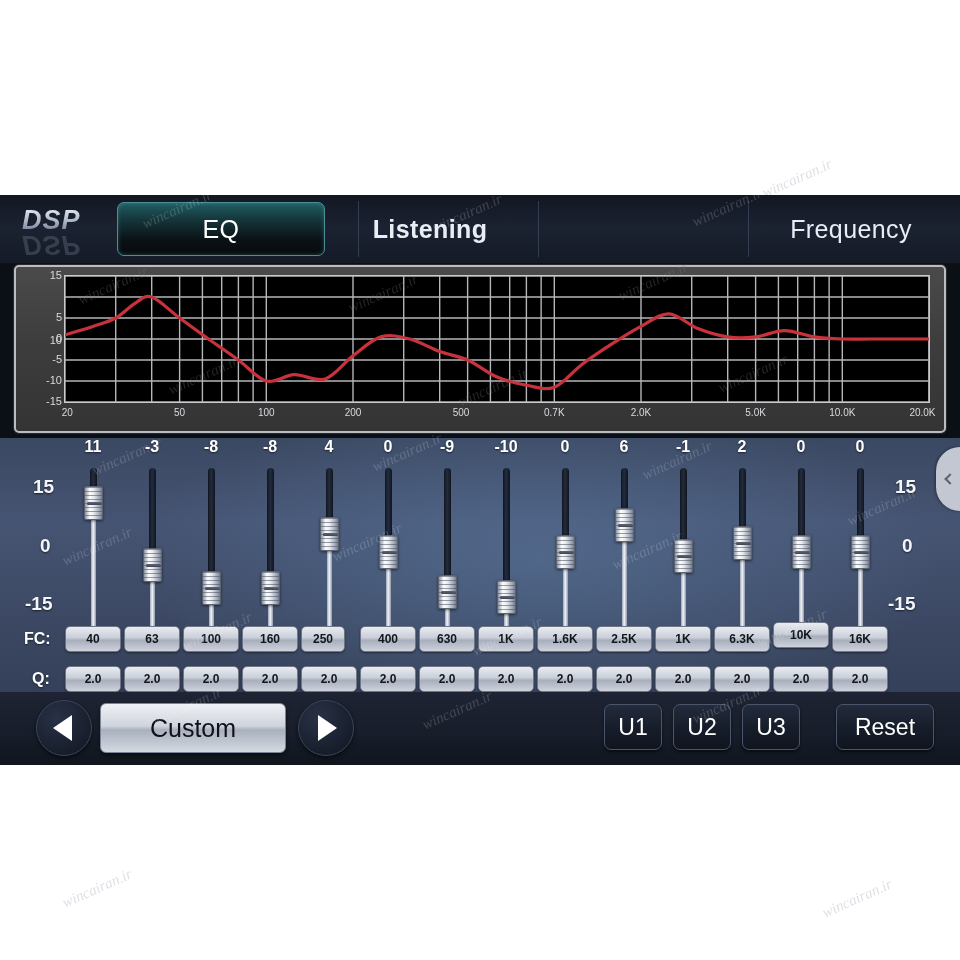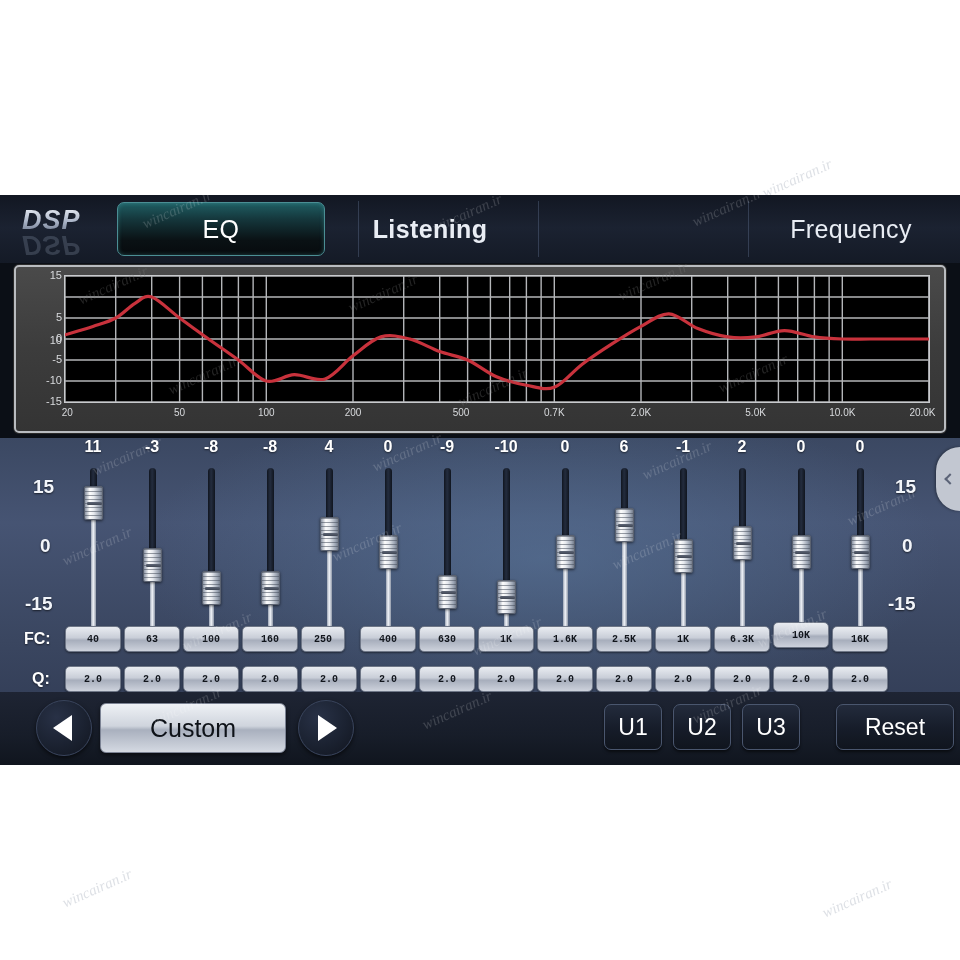--- a/index.html
+++ b/index.html
@@ -203,25 +203,24 @@
   .cell {
     position: absolute;
     height: 26px;
     display: flex;
     align-items: center;
     justify-content: center;
     border-radius: 5px;
     border: 1px solid #6f7787;
     background: linear-gradient(180deg, #e9ecf1 0%, #c9ced8 45%, #a7aebc 55%, #cdd2dc 100%);
     color: #11151c;
-    font-size: 10px;
+    font-size: 12px;
     font-weight: bold;
     box-shadow: 0 1px 2px rgba(0,0,0,0.45);
     cursor: pointer;
-    font-family: Liberation Mono, monospace;
   }
 
   
   #bottombar {
     position: absolute;
     left: 0; top: 497px;
     width: 960px; height: 73px;
     background: linear-gradient(180deg, #1e2433 0%, #171d29 60%, #10151e 100%);
   }
   .circbtn {
@@ -580,21 +579,21 @@
 
       <div class="darkbtn" style="left:604px; width:58px;">
         <span>U1</span>
       </div>
       <div class="darkbtn" style="left:673px; width:58px;">
         <span>U2</span>
       </div>
       <div class="darkbtn" style="left:742px; width:58px;">
         <span>U3</span>
       </div>
-      <div class="darkbtn" style="left:836px; width:118px;">
+      <div class="darkbtn" style="left:836px; width:98px;">
         <span>Reset</span>
       </div>
 
       <div class="wm" style="left:150px; top:6px;">wincairan.ir</div>
       <div class="wm" style="left:420px; top:10px;">wincairan.ir</div>
       <div class="wm" style="left:690px; top:4px;">wincairan.ir</div>
     </div>
 
     <div id="collapse">
       <div class="chev"></div>

